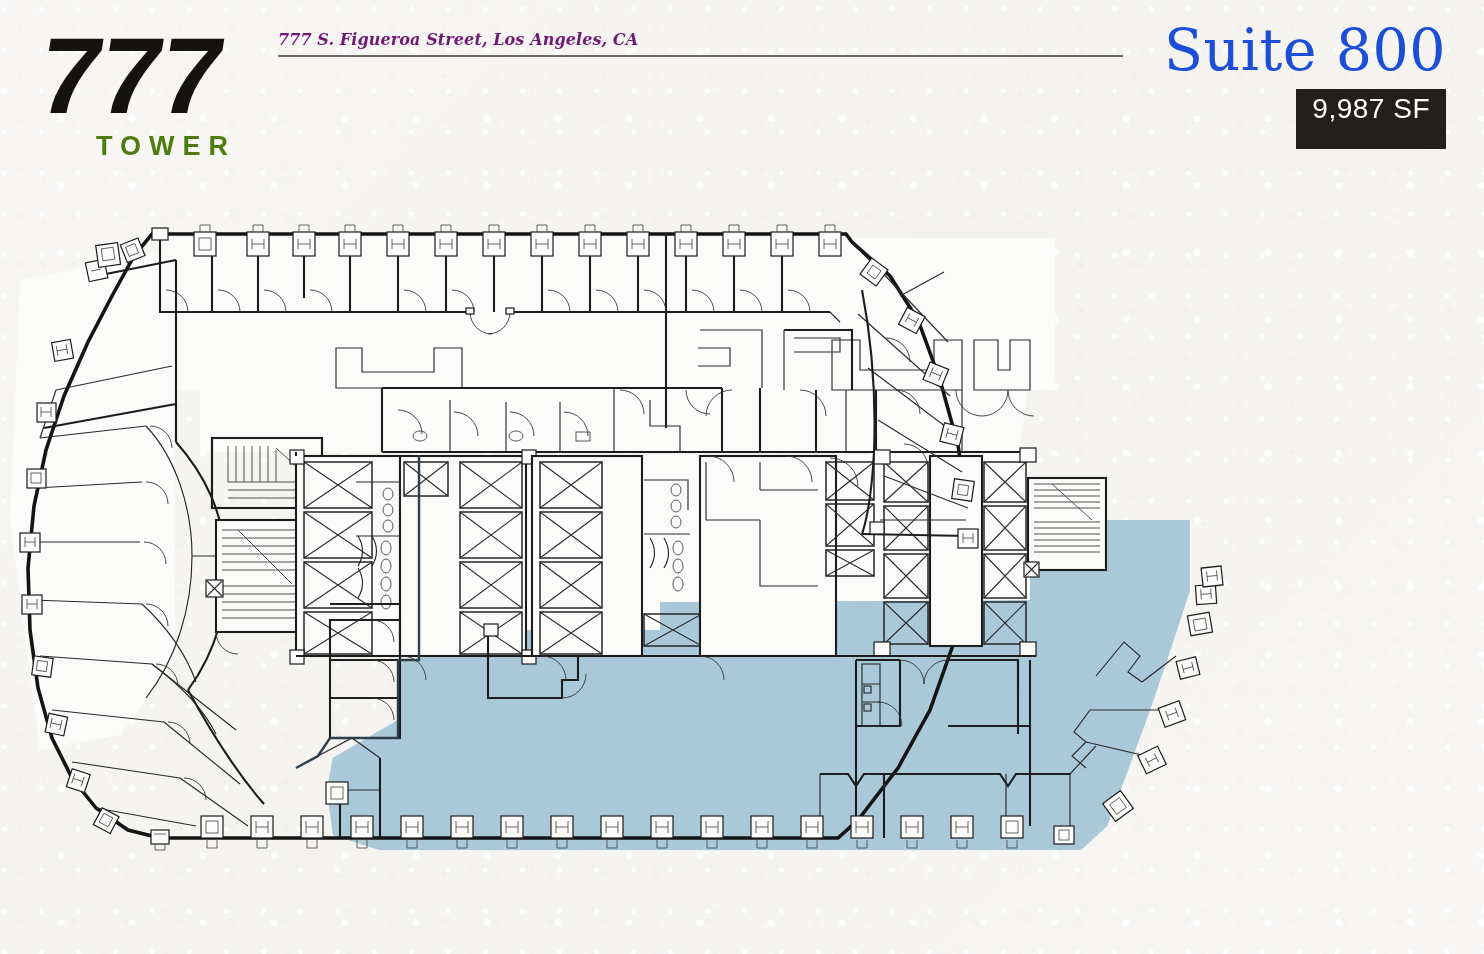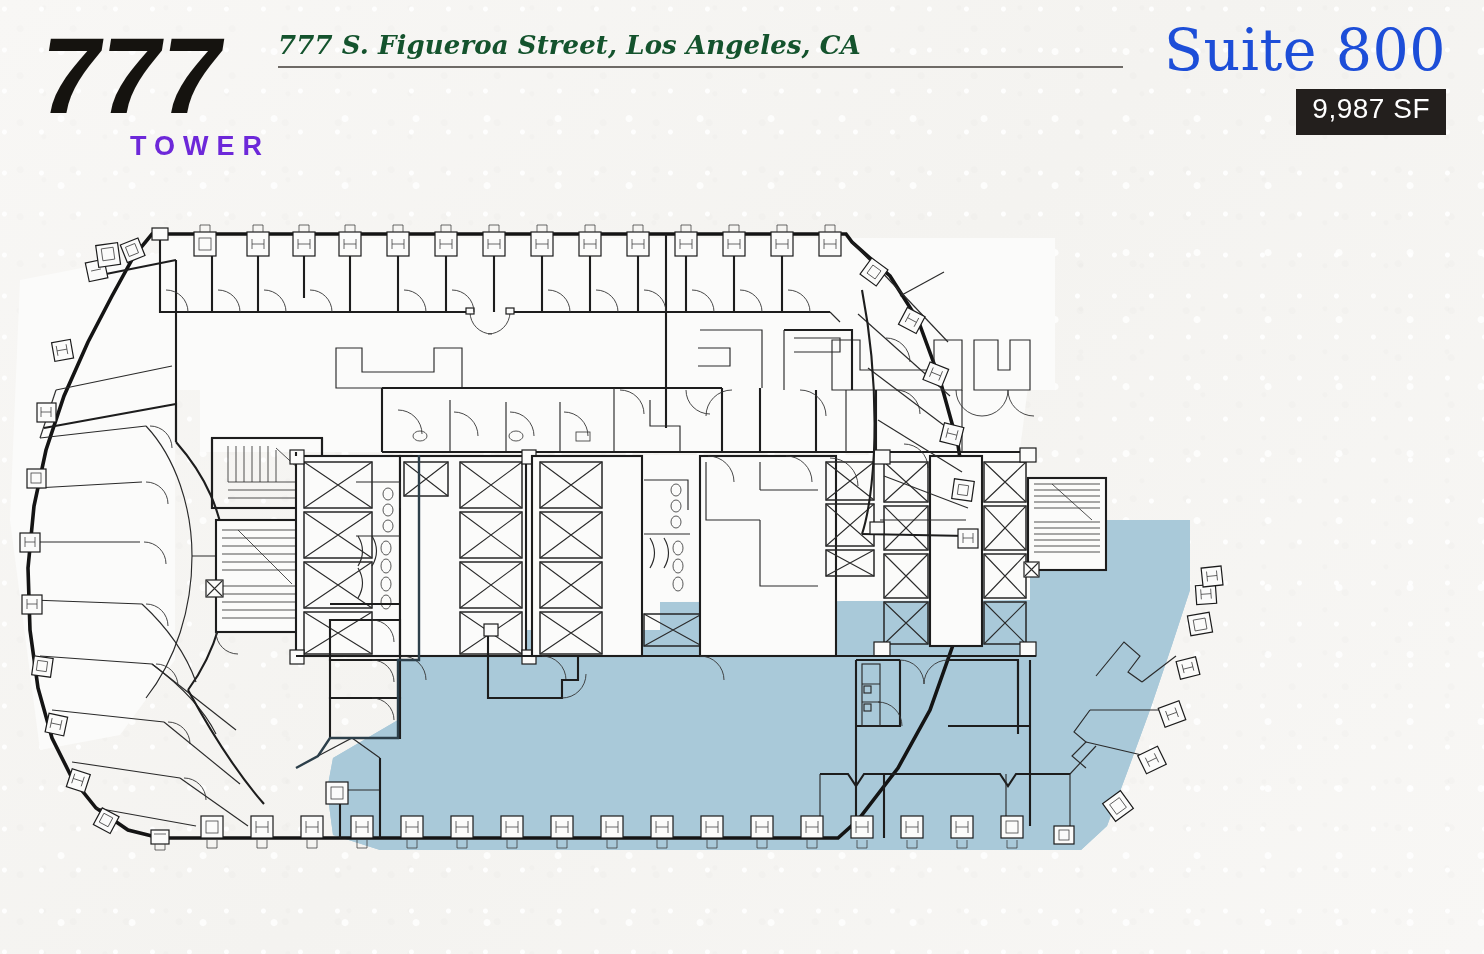--- a/index.html
+++ b/index.html
@@ -37,32 +37,32 @@
     color:#15130f;
     transform:skewX(-9deg) scaleX(1.04);
     transform-origin:left top;
     margin-left:8px;
   }
   #logo-tower{
     font-family:"Liberation Sans", sans-serif;
     font-weight:bold;
     font-size:27px;
     letter-spacing:8px;
-    color:#6d28d9;
-    margin-left:90px;
+    color:#4d7c0f;
+    margin-left:56px;
     margin-top:6px;
   }
 
   #address-wrap{position:absolute;left:278px;top:30px;width:845px;}
   #address-text{
     font-family:"DejaVu Serif", serif;
     font-style:italic;
     font-weight:bold;
-    font-size:26px;
-    color:#14532d;
+    font-size:16px;
+    color:#701a75;
     letter-spacing:.1px;
     white-space:nowrap;
   }
   #address-rule{
     margin-top:6px;
     height:2px;
     background:#6e6a66;
     width:845px;
   }
 
@@ -76,21 +76,21 @@
     white-space:nowrap;
   }
   #suite-sf-badge{
     display:inline-block;
     margin-top:10px;
     background:#231f1d;
     color:#ffffff;
     font-family:"Liberation Sans", sans-serif;
     font-size:28px;
     letter-spacing:.5px;
-    padding:4px 16px 10px 16px;
+    padding:4px 16px 24px 16px;
   }
 
   
   #floorplan-area{position:absolute;left:0;top:190px;width:1484px;height:764px;}
   svg#floorplan{display:block;}
   .wall-heavy{fill:none;stroke:#141414;stroke-width:3.6;stroke-linejoin:miter;}
   .wall-med{fill:none;stroke:#1d1d1d;stroke-width:2.1;}
   .wall-thin{fill:none;stroke:#2a2a2a;stroke-width:1.15;}
   .wall-hair{fill:none;stroke:#3a3a3a;stroke-width:.75;}
   .door-arc{fill:none;stroke:#333;stroke-width:.9;}

